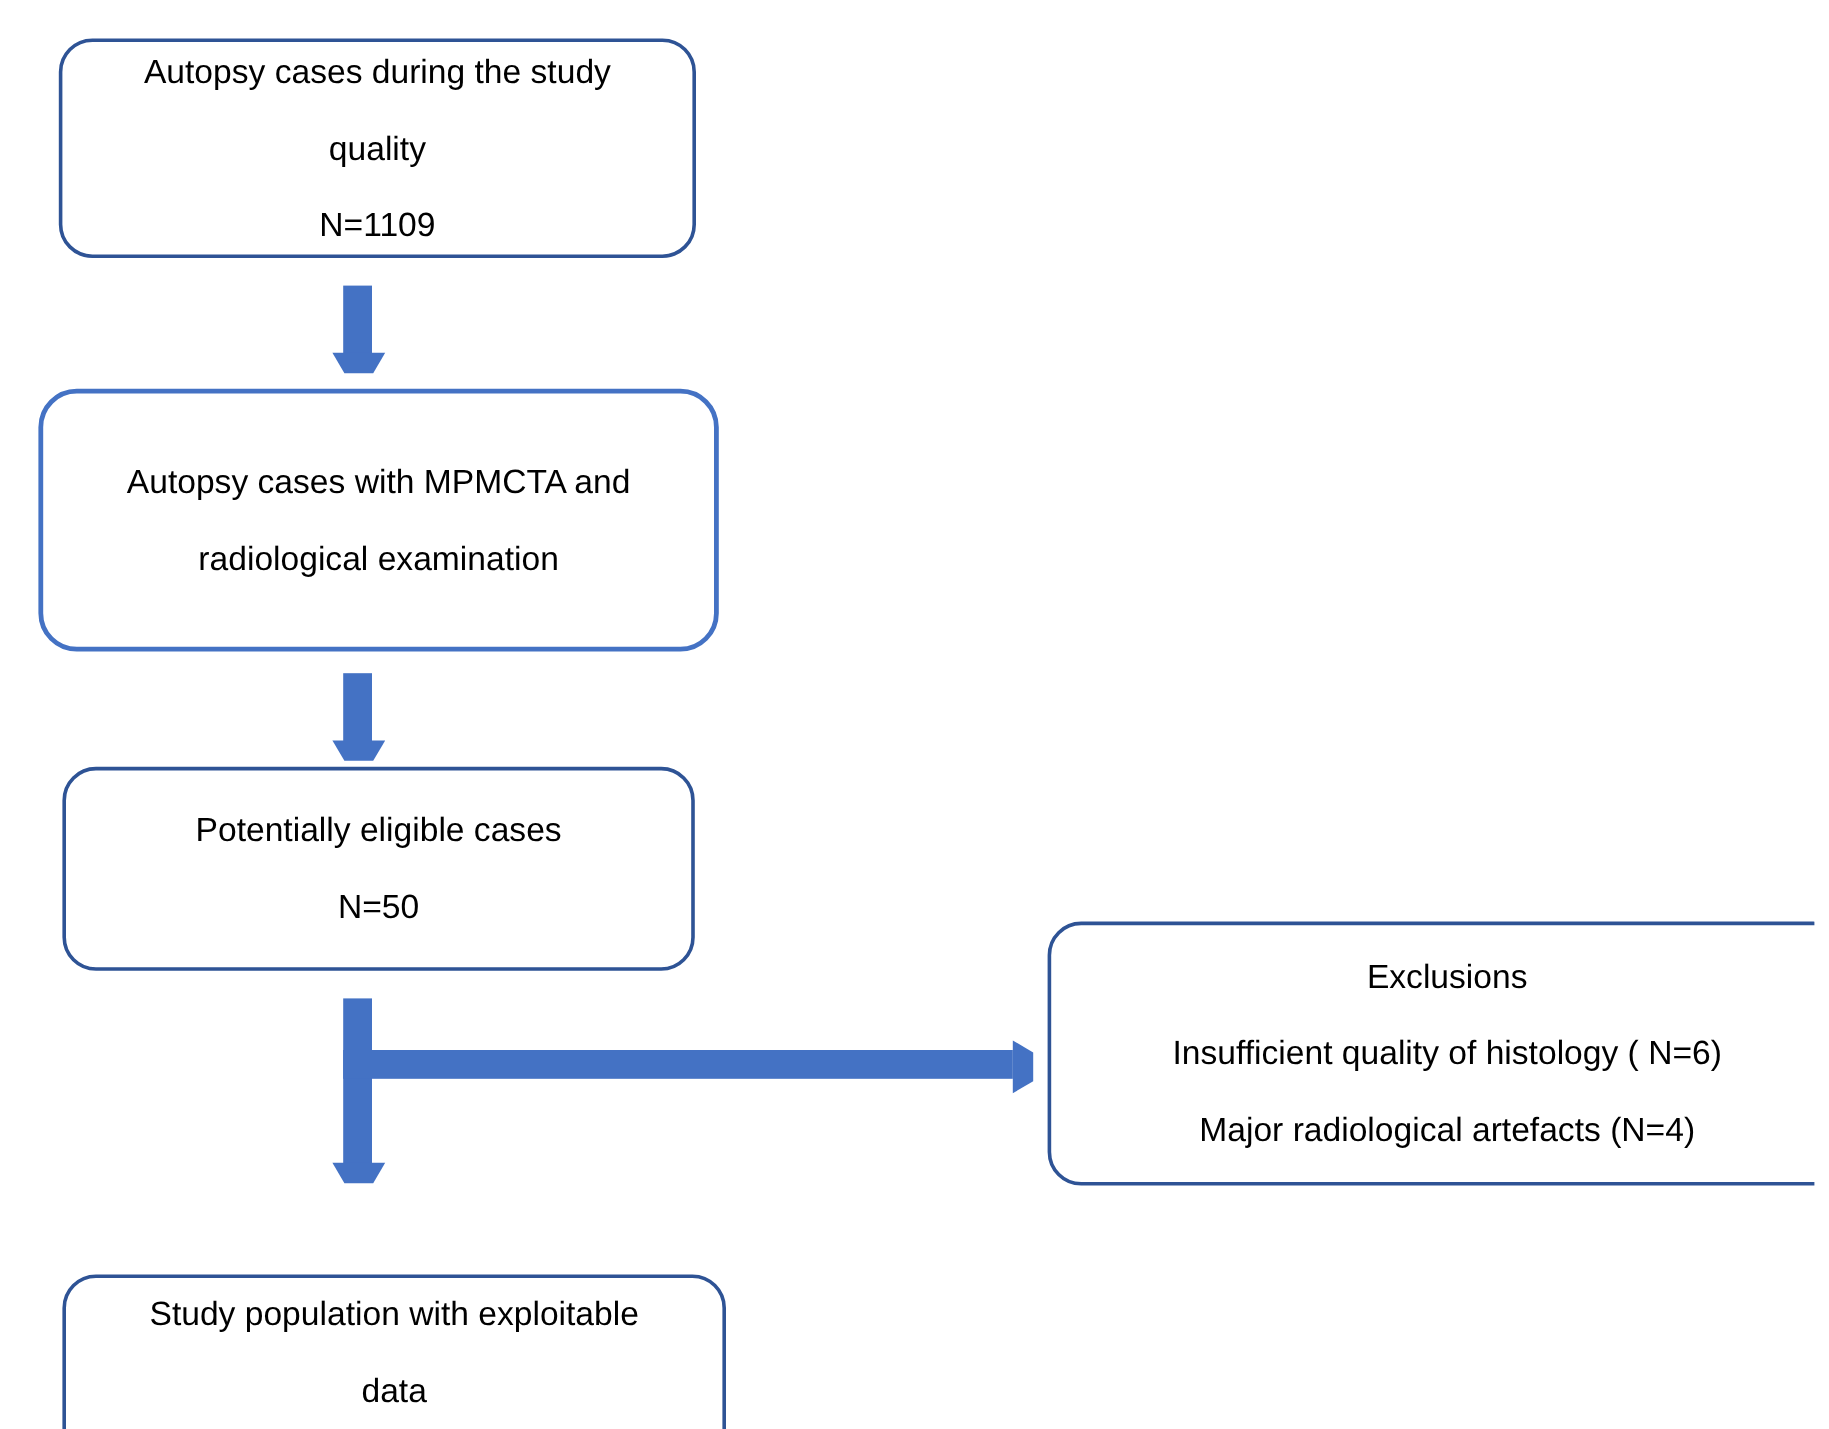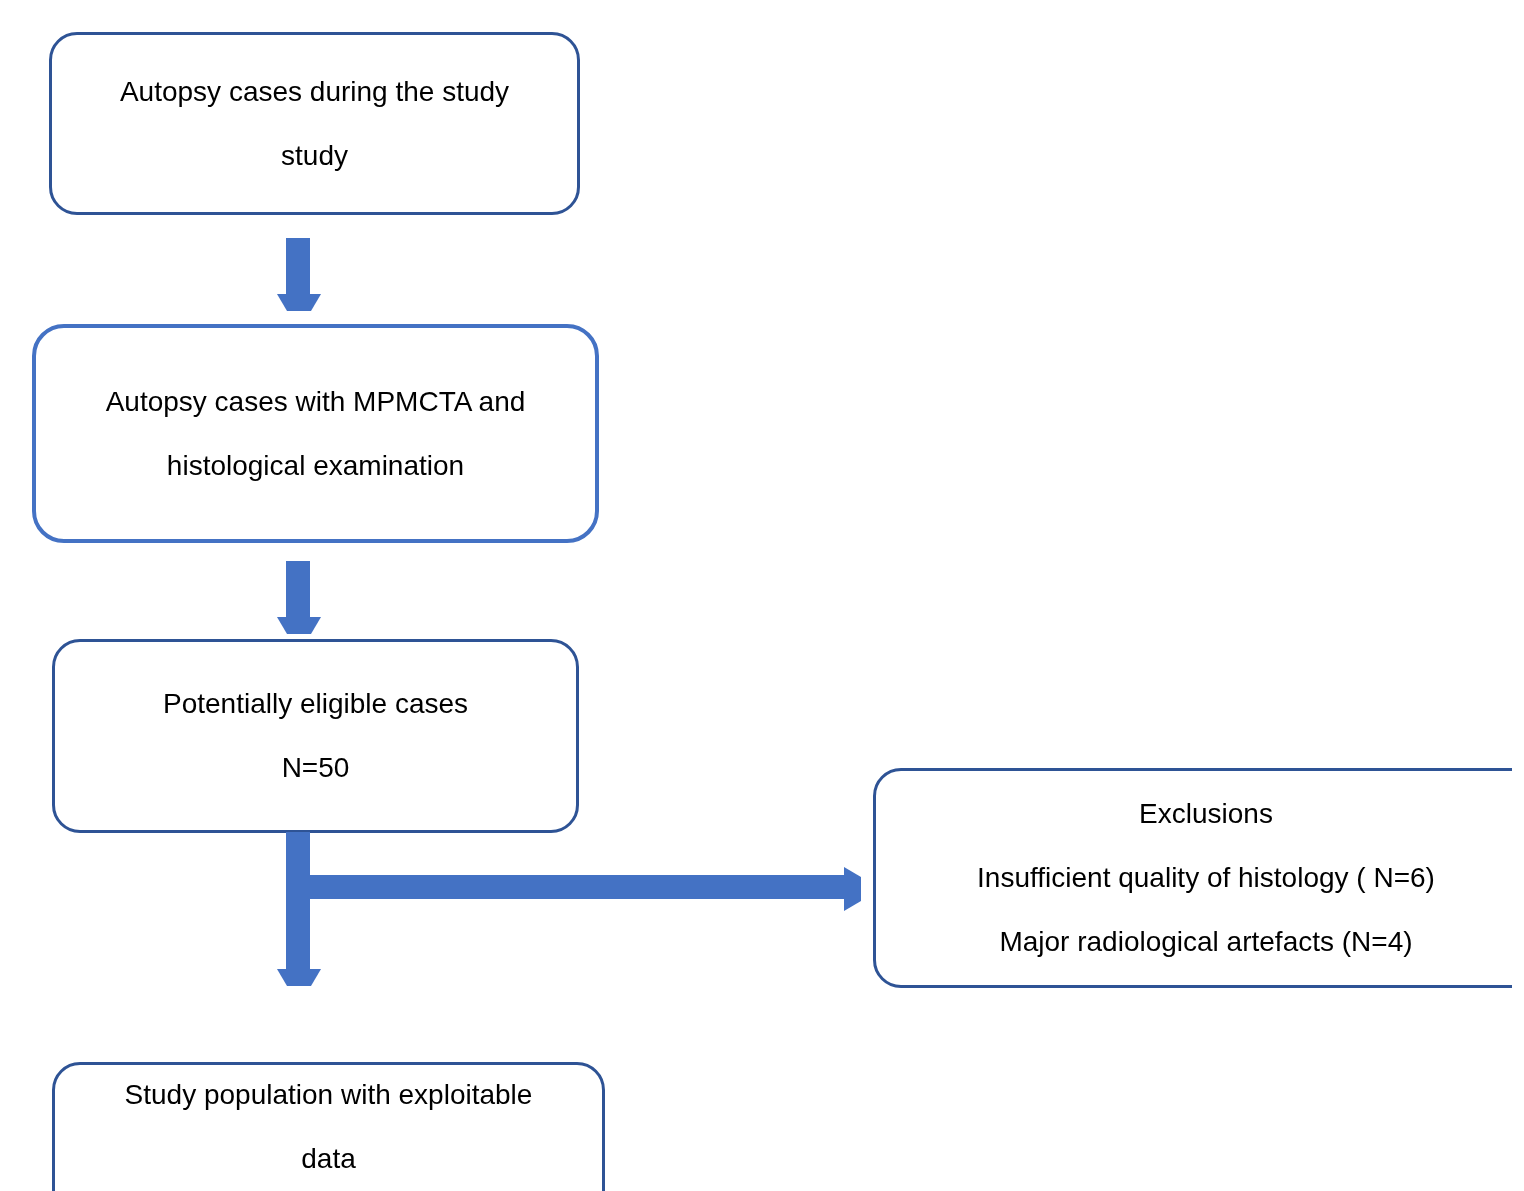--- a/index.html
+++ b/index.html
@@ -57,38 +57,39 @@
   }
 </style>
 </head>
 <body>
 
 <div class="canvas">
 
   <div class="fbox" style="left:25px; top:8px; width:531px; height:183px;">
     <div class="box-text">
       <div>Autopsy cases during the study</div>
-      <div>study</div>
+      <div>quality</div>
+      <div>N=1109</div>
     </div>
   </div>
 
   <div class="vstem" style="left:262px; top:214px; height:58px;"></div>
   <div class="head-down" style="left:253px; top:270px;"></div>
 
   <div class="fbox light" style="left:8px; top:300px; width:567px; height:219px;align-items:center;">
     <div class="box-text">
       <div>Autopsy cases with MPMCTA and</div>
-      <div>histological examination</div>
+      <div>radiological examination</div>
     </div>
   </div>
 
   <div class="vstem" style="left:262px; top:537px; height:58px;"></div>
   <div class="head-down" style="left:253px; top:593px;"></div>
 
-  <div class="fbox" style="left:28px; top:615px; width:527px; height:194px;">
+  <div class="fbox" style="left:28px; top:615px; width:527px; height:170px;">
     <div class="box-text">
       <div>Potentially eligible cases</div>
       <div>N=50</div>
     </div>
   </div>
 
   <div class="vstem" style="left:262px; top:808px; height:140px;"></div>
   <div class="head-down" style="left:253px; top:945px;"></div>
   <div class="hstem" style="left:262px; top:851px; width:558px;"></div>
   <div class="head-right" style="left:820px; top:843px;"></div>

